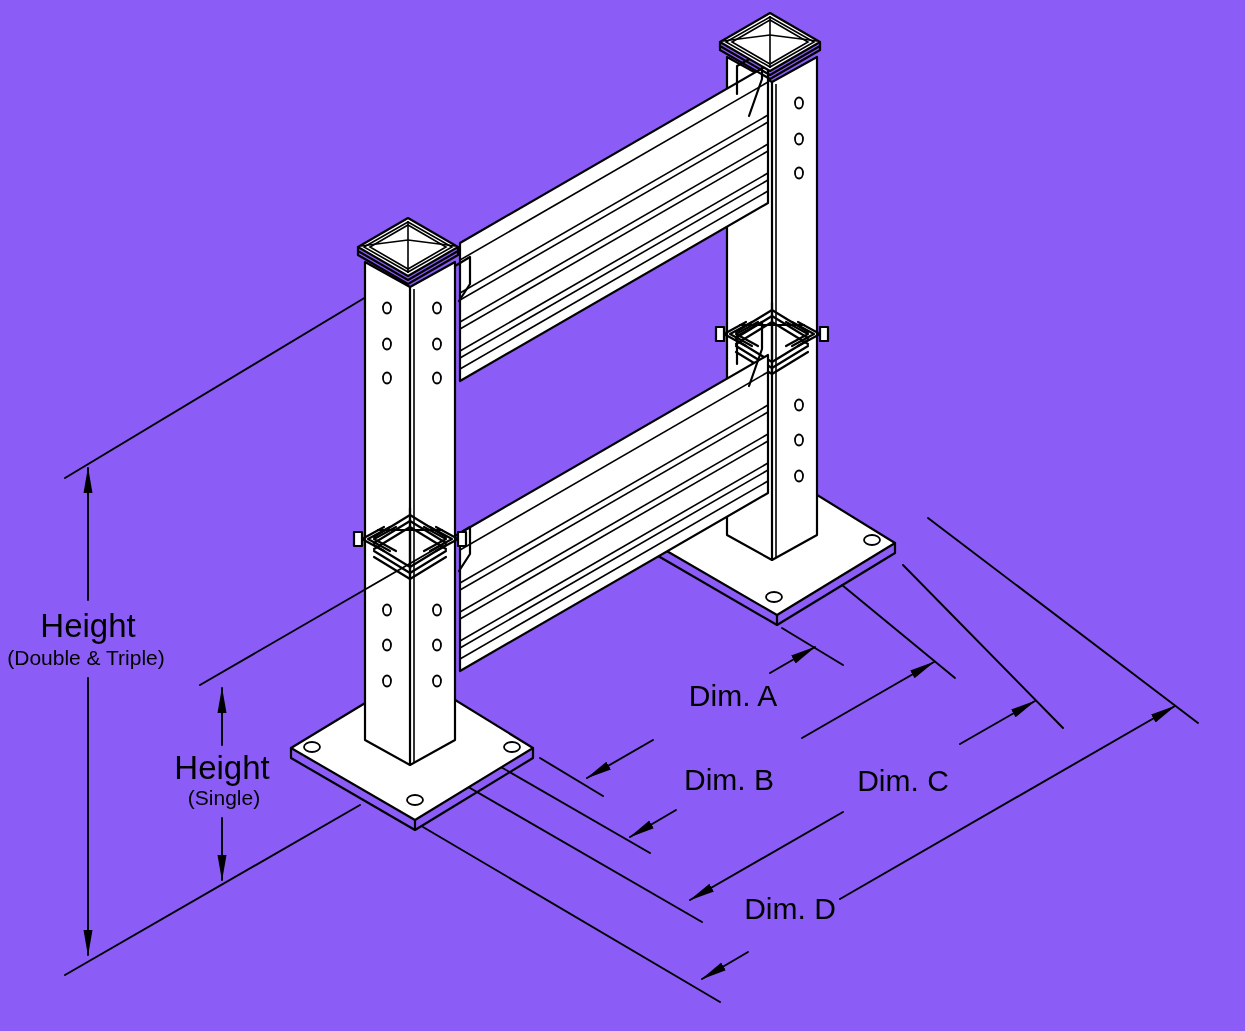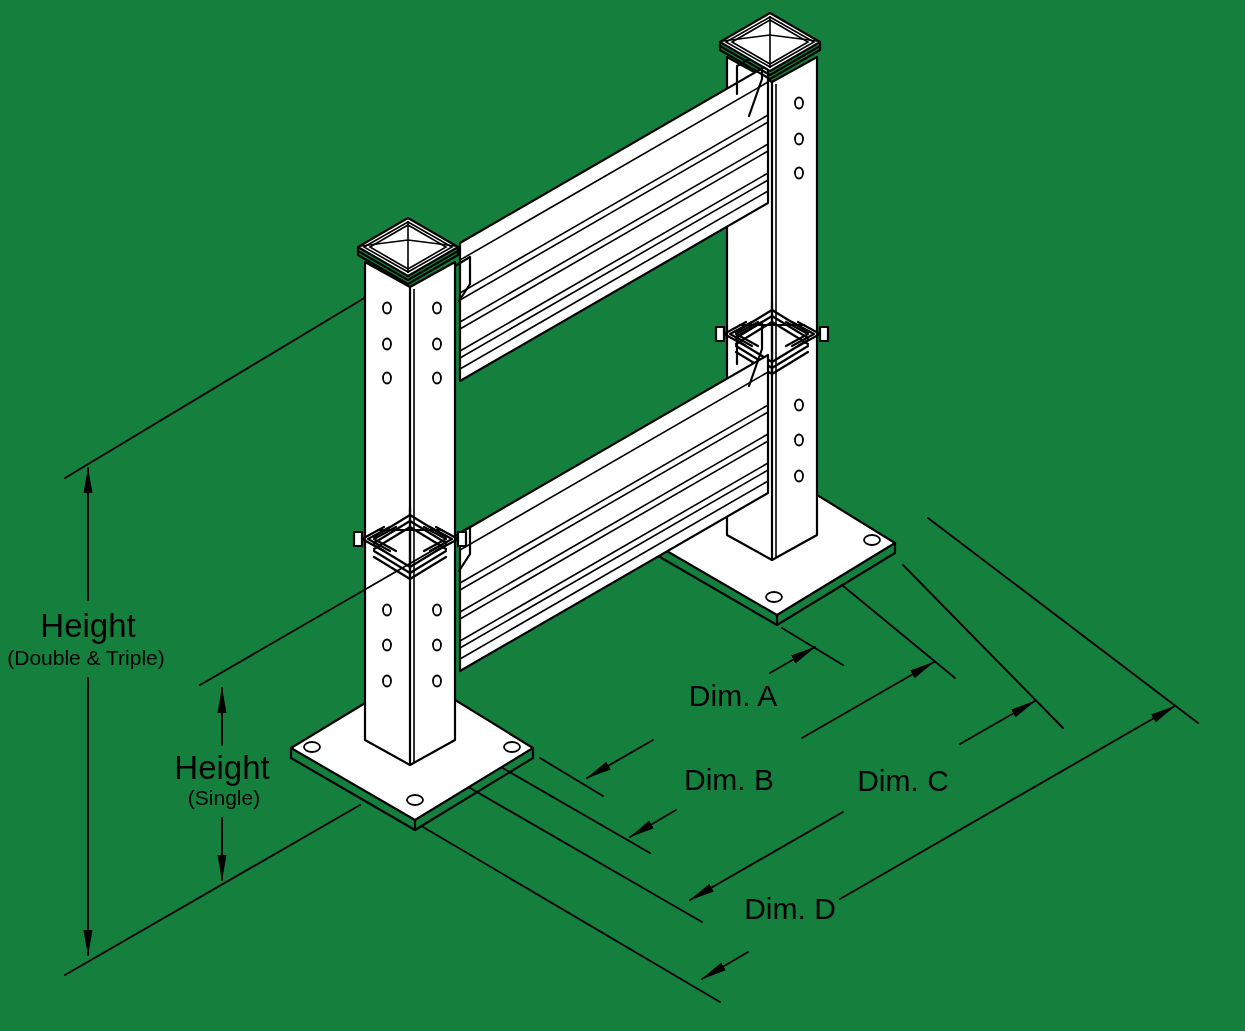--- a/index.html
+++ b/index.html
@@ -7,21 +7,21 @@
     padding: 0;
     background: #ffffff;
     width: 1245px;
     height: 1031px;
     overflow: hidden;
   }
   .stage {
     position: relative;
     width: 1245px;
     height: 1031px;
-    background: #15803d;
+    background: #8b5cf6;
   }
   svg { display: block; }
   .struct {
     fill: #ffffff;
     stroke: #000000;
     stroke-width: 2.2;
     stroke-linejoin: round;
   }
   .sline {
     fill: none;

